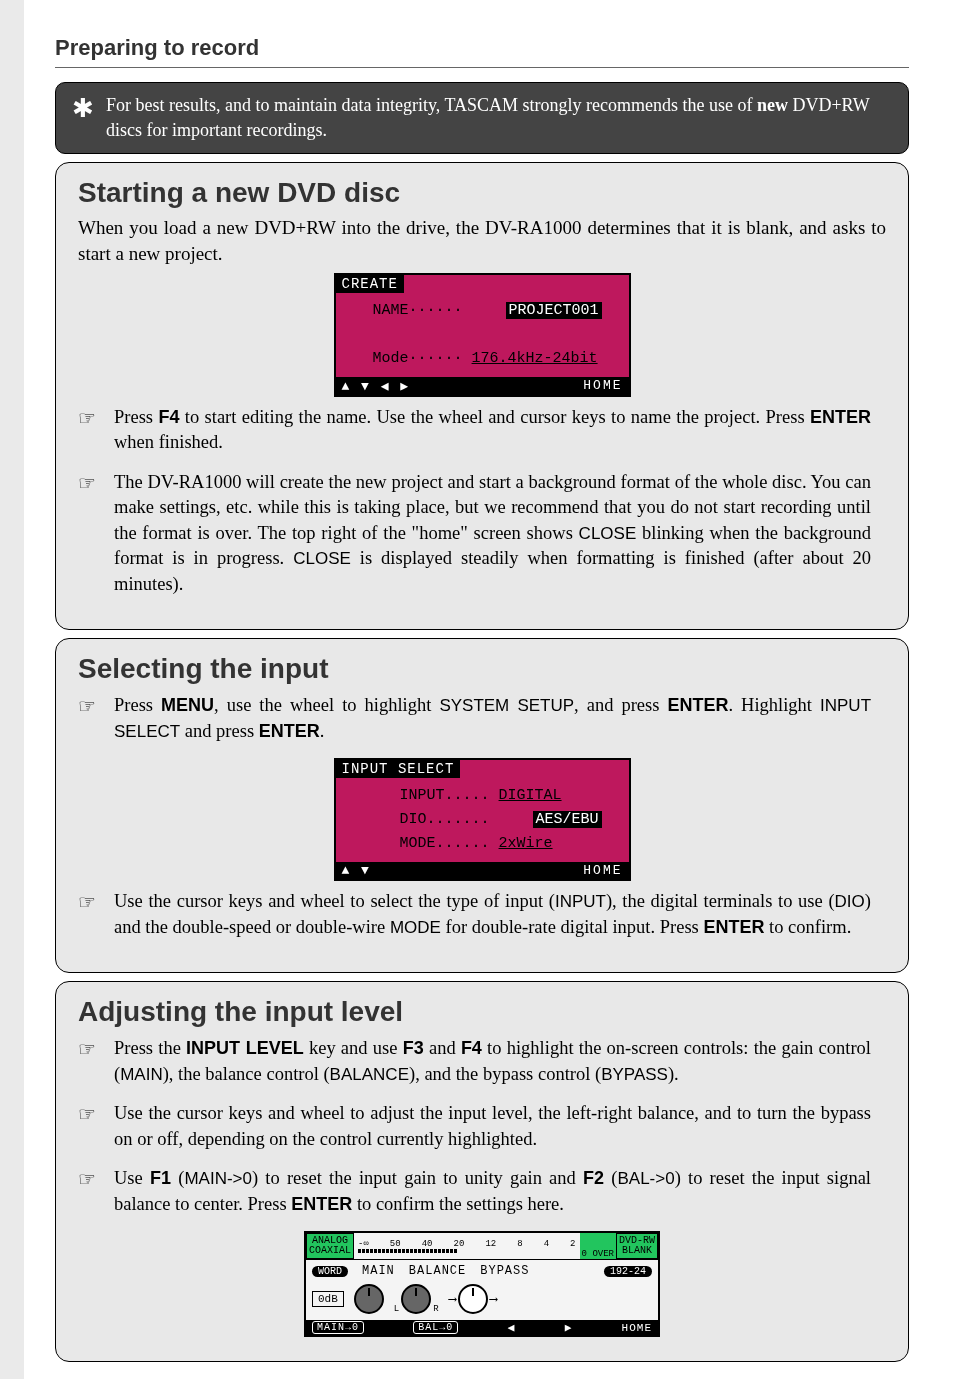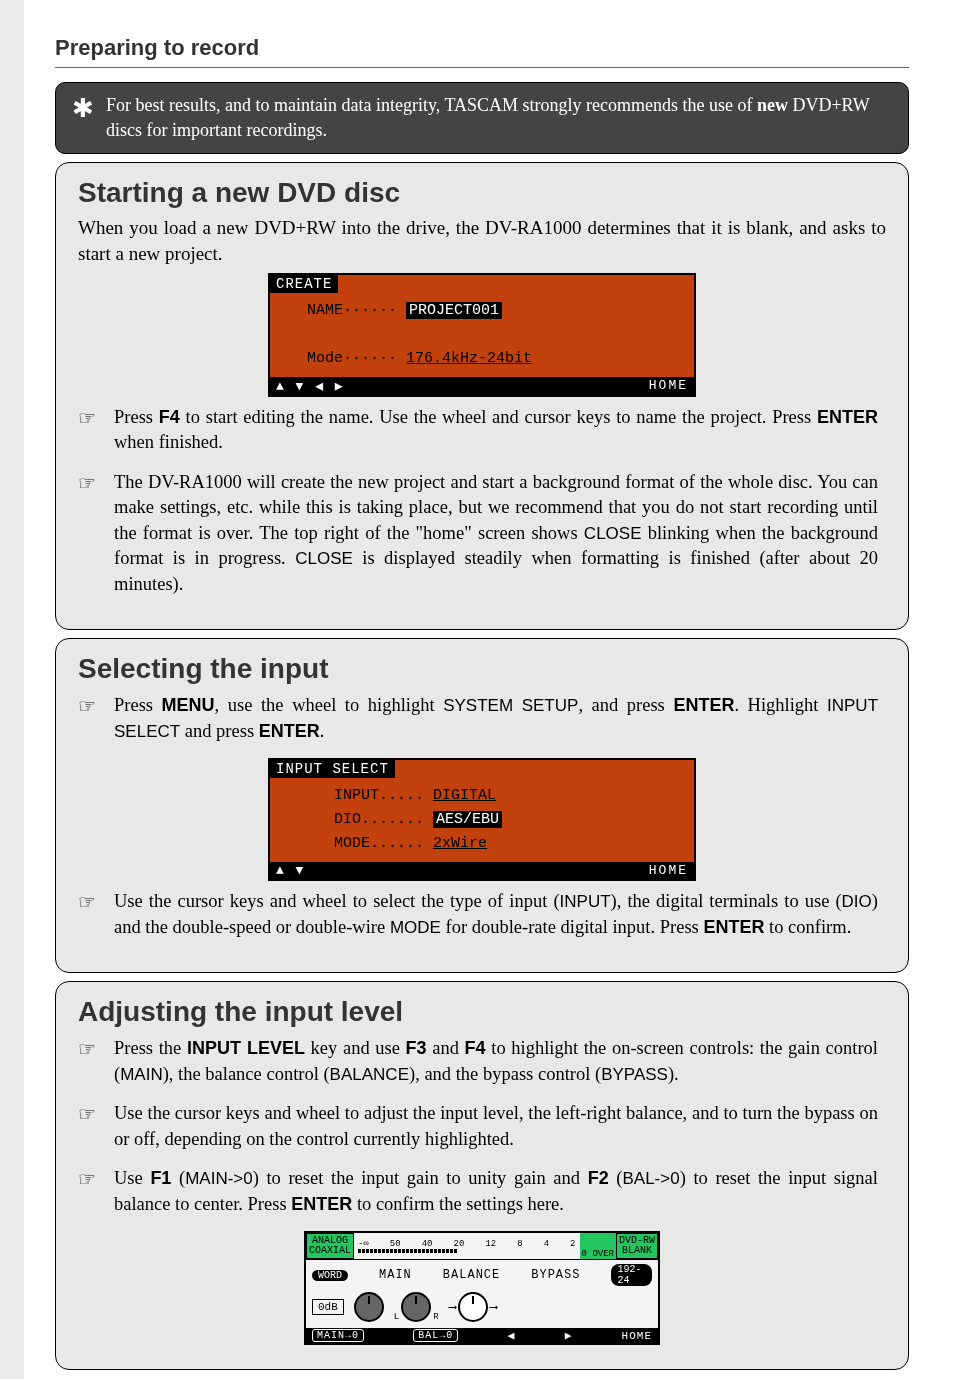--- a/index.html
+++ b/index.html
@@ -75,21 +75,21 @@
     color: #333;
     margin: 0 0 6px 0;
   }
   .panel p.lead {
     font-size: 19px;
     line-height: 1.35;
     margin: 2px 0 6px 0;
     text-align: justify;
   }
   .bullets {
-    margin: 8px 8px 0 0;
+    margin: 8px 15px 0 0;
     padding: 0;
     list-style: none;
   }
   .bullets li {
     font-size: 18.5px;
     line-height: 1.38;
     margin: 0 0 14px 0;
     padding-left: 36px;
     position: relative;
     text-align: justify;
@@ -110,23 +110,23 @@
     font-weight: bold;
     font-size: 18px;
   }
 
   .lcd-wrap {
     display: flex;
     justify-content: center;
     margin: 4px 0 6px 0;
   }
   .lcd {
-    width: 428px;
+    width: 297px;
     border: 2px solid #000;
-    background: #c2410c;
+    background: #be185d;
     font-family: "Courier New", monospace;
     font-size: 15px;
     color: #000;
     box-sizing: border-box;
   }
   .lcd .lcd-title {
     background: #000;
     color: #fff;
     padding: 1px 6px;
     font-size: 14px;
@@ -136,20 +136,21 @@
   }
   .lcd .lcd-body {
     padding: 6px 10px 6px 10px;
     line-height: 1.6;
     white-space: pre;
   }
   .lcd .inv {
     background: #000;
     color: #fff;
     padding: 0 3px;
+    margin-left: 34px;
   }
   .lcd .u { text-decoration: underline; }
   .lcd .lcd-footer {
     background: #000;
     color: #fff;
     display: flex;
     justify-content: space-between;
     align-items: center;
     padding: 1px 6px;
     font-size: 13px;
@@ -201,21 +202,21 @@
     gap:1px;
     padding: 0 2px;
   }
   .lcd-home .meter .bars span{
     display:inline-block;width:3px;height:4px;background:#000;
   }
   .lcd-home .ctrl-row {
     display: flex;
     align-items: center;
     padding: 4px 6px;
-    gap: 31px;
+    gap: 14px;
     font-size: 12px;
   }
   .lcd-home .badge {
     background:#000;color:#fff;border-radius:8px;padding:0 6px;font-size:10px;
   }
   .lcd-home .knob {
     width: 26px; height: 26px; border: 2px solid #000; border-radius: 50%;
     display:inline-block; position:relative; background:#fff;
   }
   .lcd-home .knob.filled { background:#666; }

